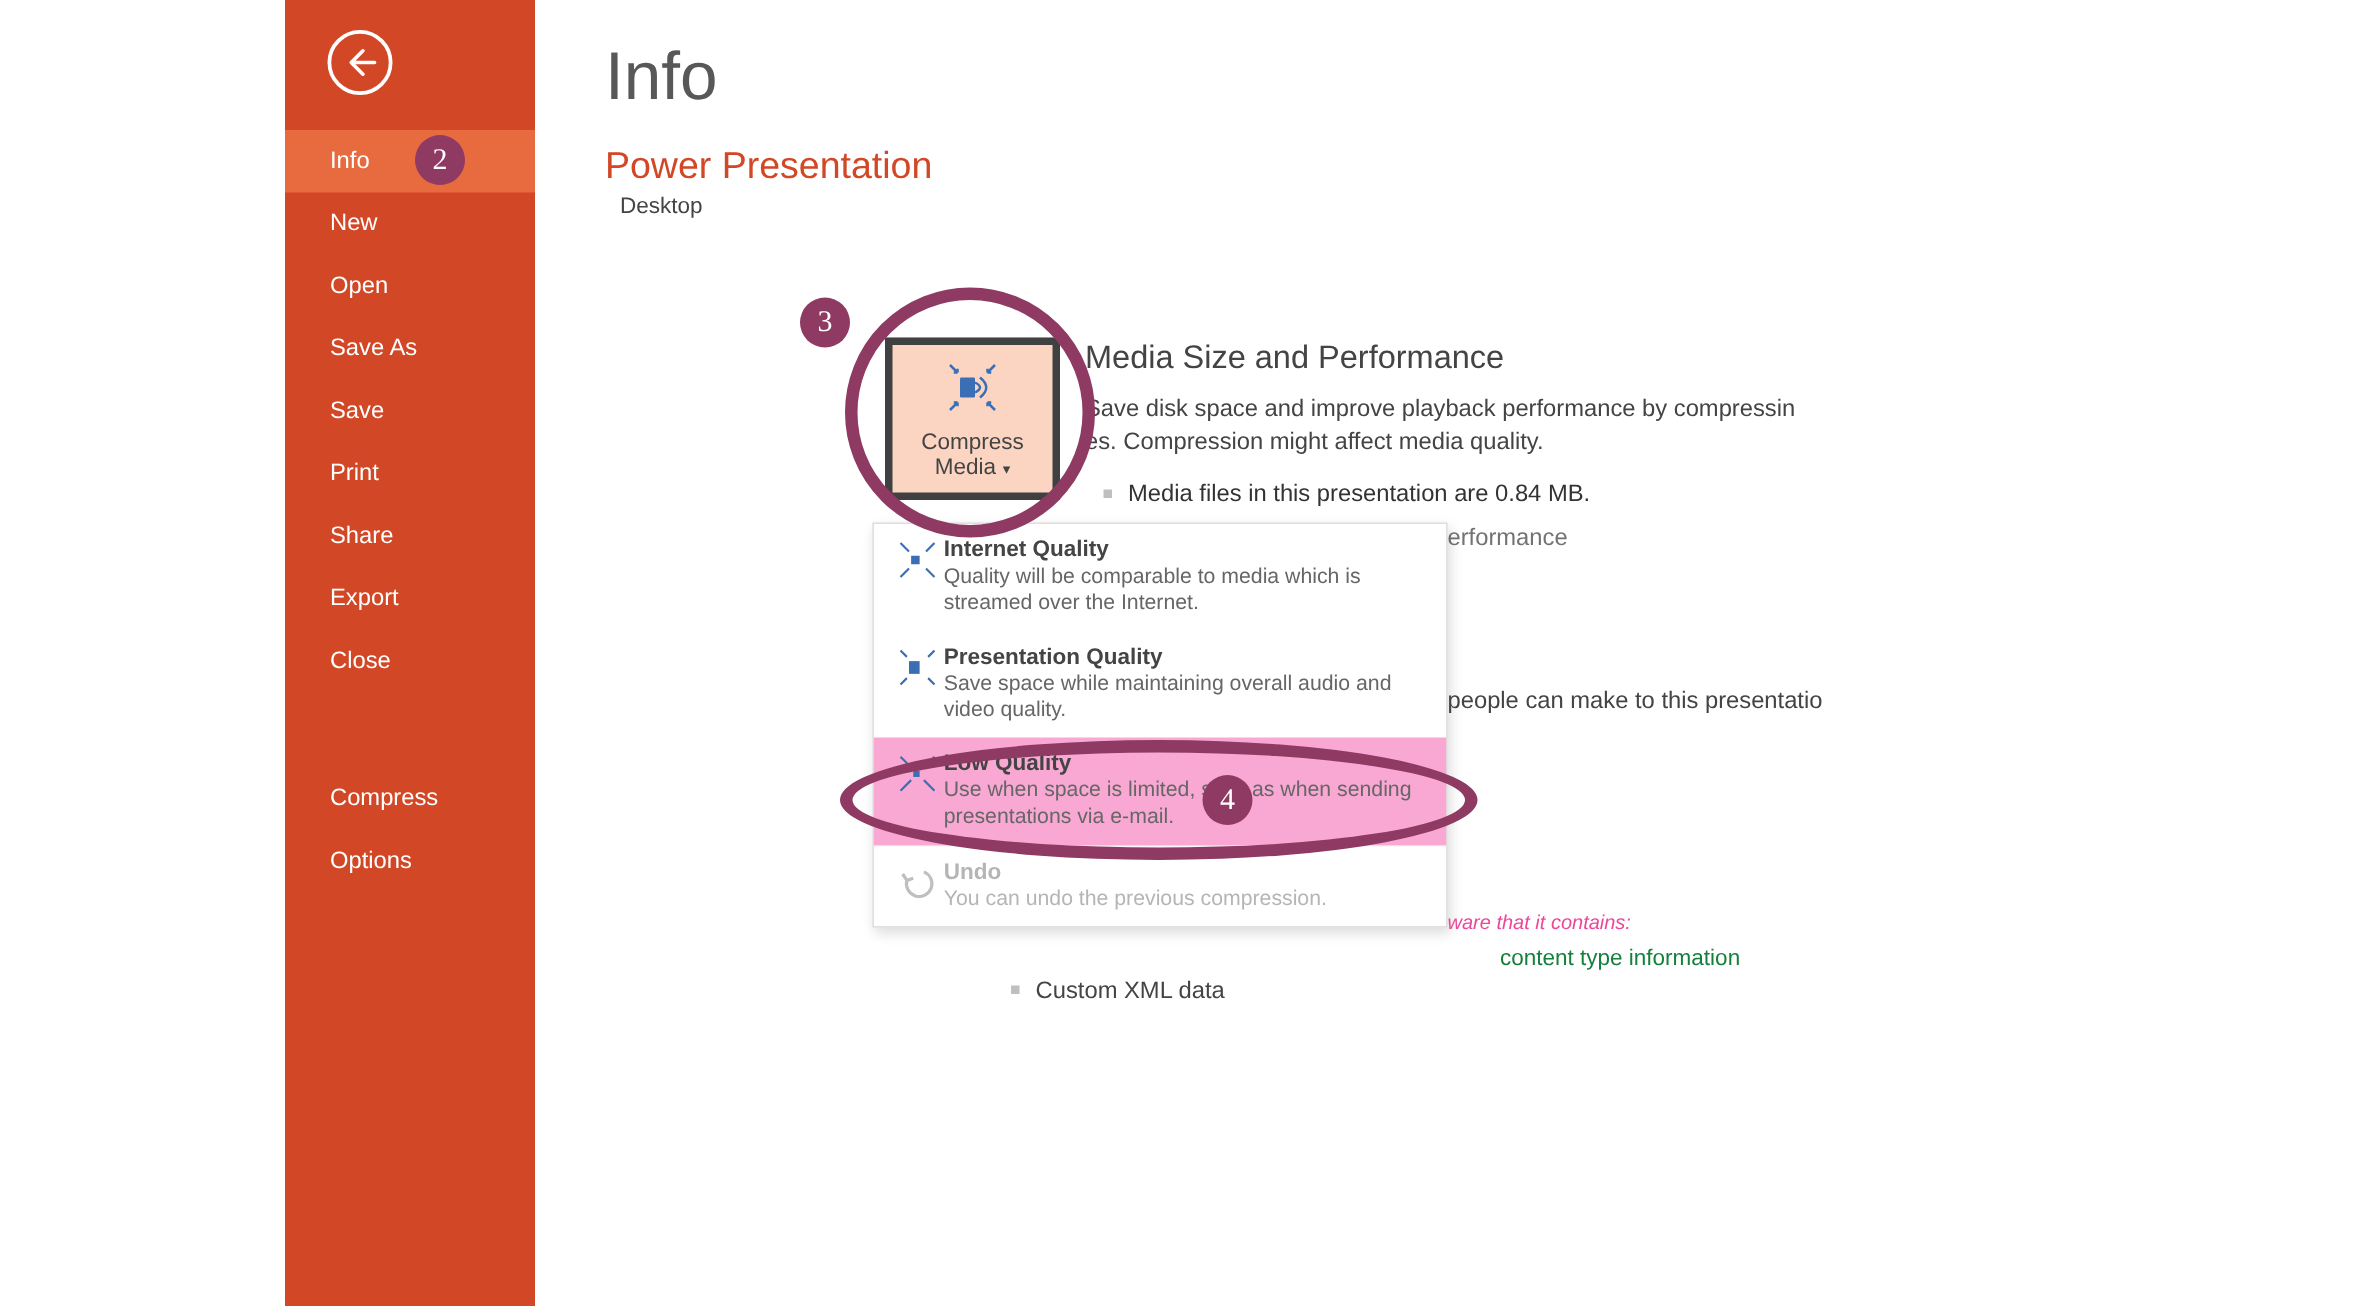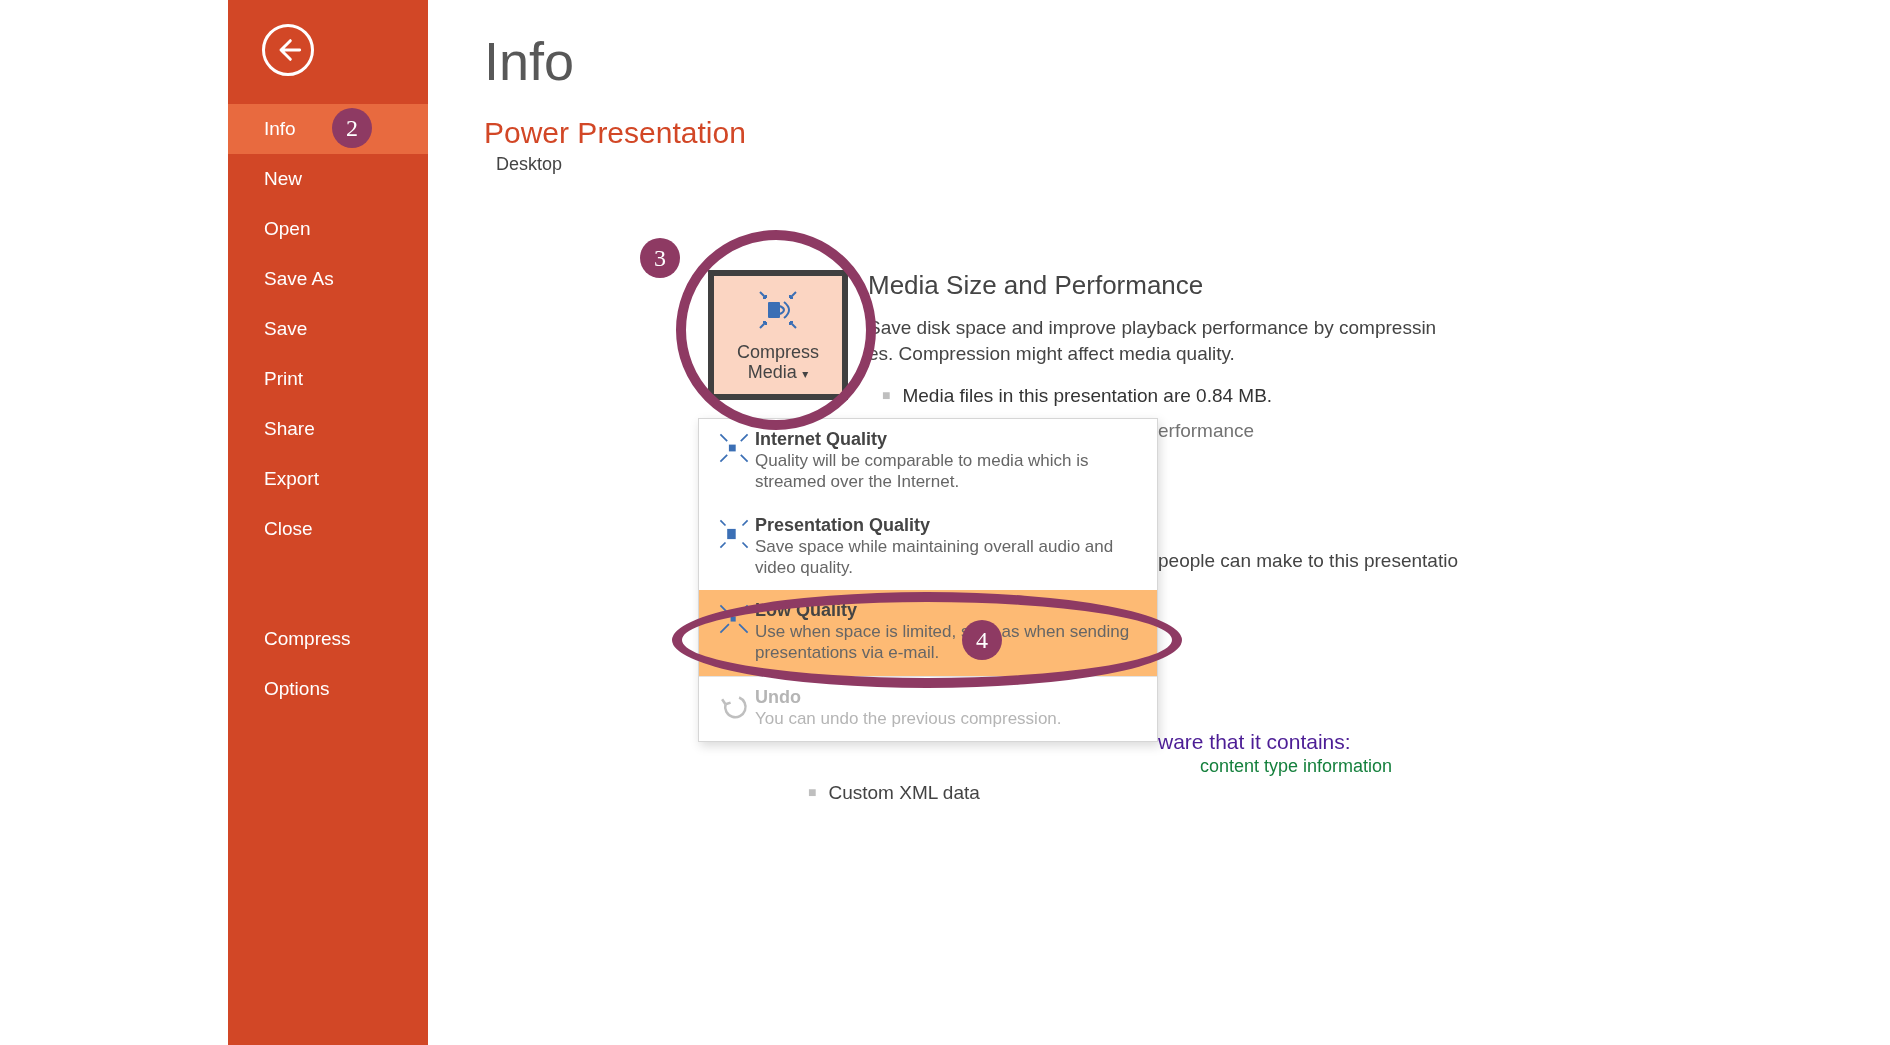--- a/index.html
+++ b/index.html
@@ -144,21 +144,21 @@
     width: 460px;
     background: #fff;
     border: 1px solid #d6d6d6;
     box-shadow: 2px 4px 10px rgba(0,0,0,0.15);
   }
   .dd-item {
     display: flex;
     padding: 10px 14px 12px 14px;
     cursor: pointer;
   }
-  .dd-item.hover { background: #fdba74; }
+  .dd-item.hover { background: #f9a8d4; }
   .dd-icon { width: 42px; flex-shrink:0; display:flex; align-items:flex-start; justify-content:center; margin-top:2px;}
   .dd-text { flex:1; }
   .dd-title { font-weight: 600; font-size: 18px; color: #444; }
   .dd-desc { font-size: 17px; color: #666; line-height:1.25; }
   .dd-sep { border-top:1px solid #e3e3e3; }
   .dd-item.disabled .dd-title,
   .dd-item.disabled .dd-desc { color: #b5b5b5; }
   .dd-item.disabled { cursor: default; }
   
   .frag1 {
@@ -172,22 +172,23 @@
     position:absolute;
     left: 730px;
     top: 550px;
     font-size:19px;
     color:#444;
   }
   .frag3 {
     position:absolute;
     left: 730px;
     top: 730px;
-    font-size:21px;
-    color:#4c1d95;
+    font-size:16px;
+    color:#ec4899;
+    font-style:italic;
   }
   .frag4 {
     position:absolute;
     left: 772px;
     top: 756px;
     font-size:18px;
     color:#15803d;
   }
   .bullet2 {
     position:absolute;

